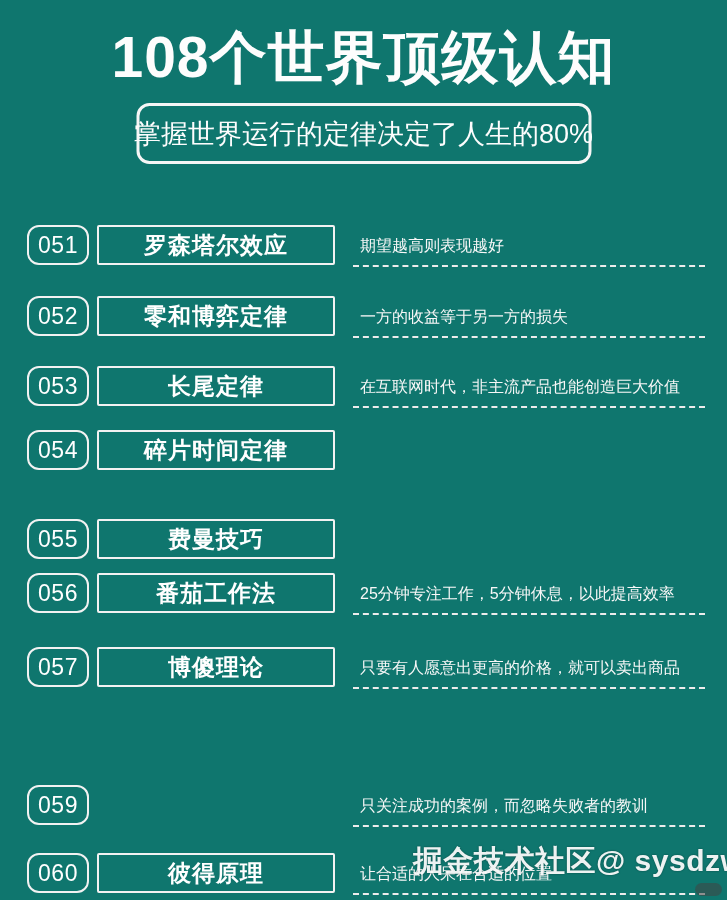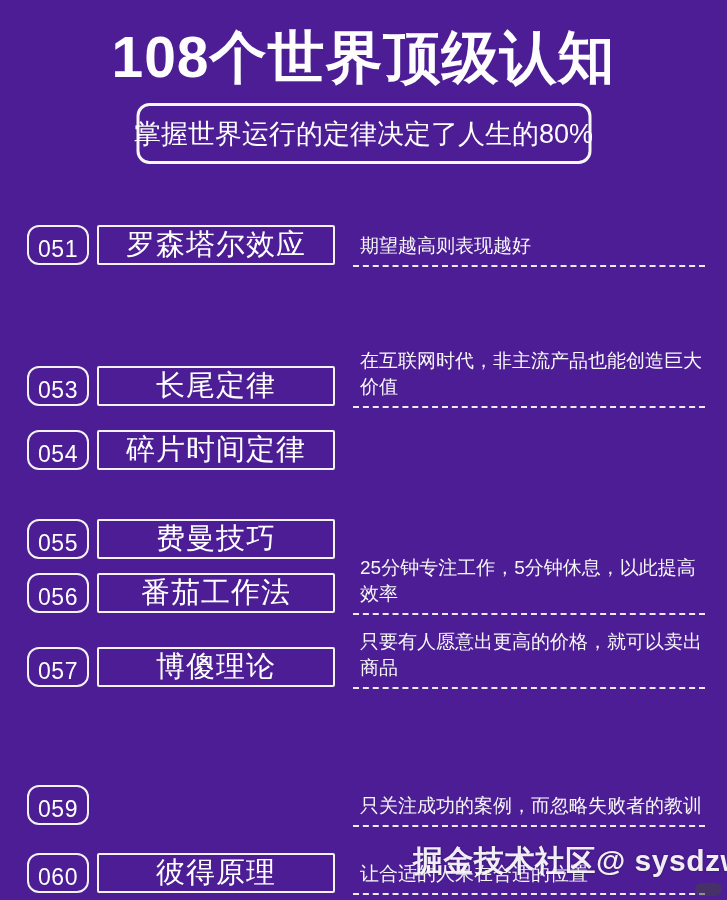--- a/index.html
+++ b/index.html
@@ -5,21 +5,21 @@
   * { margin: 0; padding: 0; box-sizing: border-box; }
   html, body { background: #000; }
   body {
     font-family: "Liberation Sans", "DejaVu Sans", sans-serif;
     color: #fff;
   }
   .canvas {
     position: relative;
     width: 727px;
     height: 900px;
-    background: #4c1d95;
+    background: #0f766e;
     overflow: hidden;
     margin: 0 auto;
   }
   .page-title {
     position: absolute;
     top: 20px;
     left: 0;
     width: 100%;
     text-align: center;
     font-size: 57px;
@@ -58,56 +58,56 @@
   }
   .num-box {
     position: absolute;
     left: 27px;
     top: 0;
     width: 62px;
     height: 40px;
     border: 2.5px solid #f2f2f2;
     border-radius: 12px;
     display: flex;
-    align-items: flex-end;
+    align-items: center;
     justify-content: center;
   }
   .num-box span {
     font-size: 23px;
     font-weight: 500;
     letter-spacing: 0.5px;
   }
   .term-box {
     position: absolute;
     left: 97px;
     top: 0;
     width: 238px;
     height: 40px;
     border: 2.5px solid #f2f2f2;
     border-radius: 2px;
     display: flex;
     align-items: center;
     justify-content: center;
   }
   .term-box span {
-    font-size: 29px;
-    font-weight: 400;
+    font-size: 23px;
+    font-weight: 700;
     letter-spacing: 1px;
   }
   .desc-wrap {
     position: absolute;
     left: 353px;
     right: 22px;
     bottom: -2px;
     display: flex;
     flex-direction: column;
     justify-content: flex-end;
   }
   .desc {
-    font-size: 19px;
+    font-size: 16px;
     line-height: 26px;
     padding: 0 0 6px 7px;
     color: #f7f7f7;
     overflow-wrap: break-word;
   }
   .dash {
     height: 0;
     border-top: 2px dashed #ececec;
   }
   .watermark {
@@ -150,20 +150,32 @@
     </div>
     <div class="term-box">
       <span>罗森塔尔效应</span>
     </div>
     <div class="desc-wrap">
       <div class="desc">期望越高则表现越好</div>
       <div class="dash"></div>
     </div>
   </div>
 
+  <div class="row" style="top: 296px;">
+    <div class="num-box">
+      <span>052</span>
+    </div>
+    <div class="term-box">
+      <span>零和博弈定律</span>
+    </div>
+    <div class="desc-wrap">
+      <div class="desc">一方的收益等于另一方的损失</div>
+      <div class="dash"></div>
+    </div>
+  </div>
 
   <div class="row" style="top: 366px;">
     <div class="num-box">
       <span>053</span>
     </div>
     <div class="term-box">
       <span>长尾定律</span>
     </div>
     <div class="desc-wrap">
       <div class="desc">在互联网时代，非主流产品也能创造巨大价值</div>

